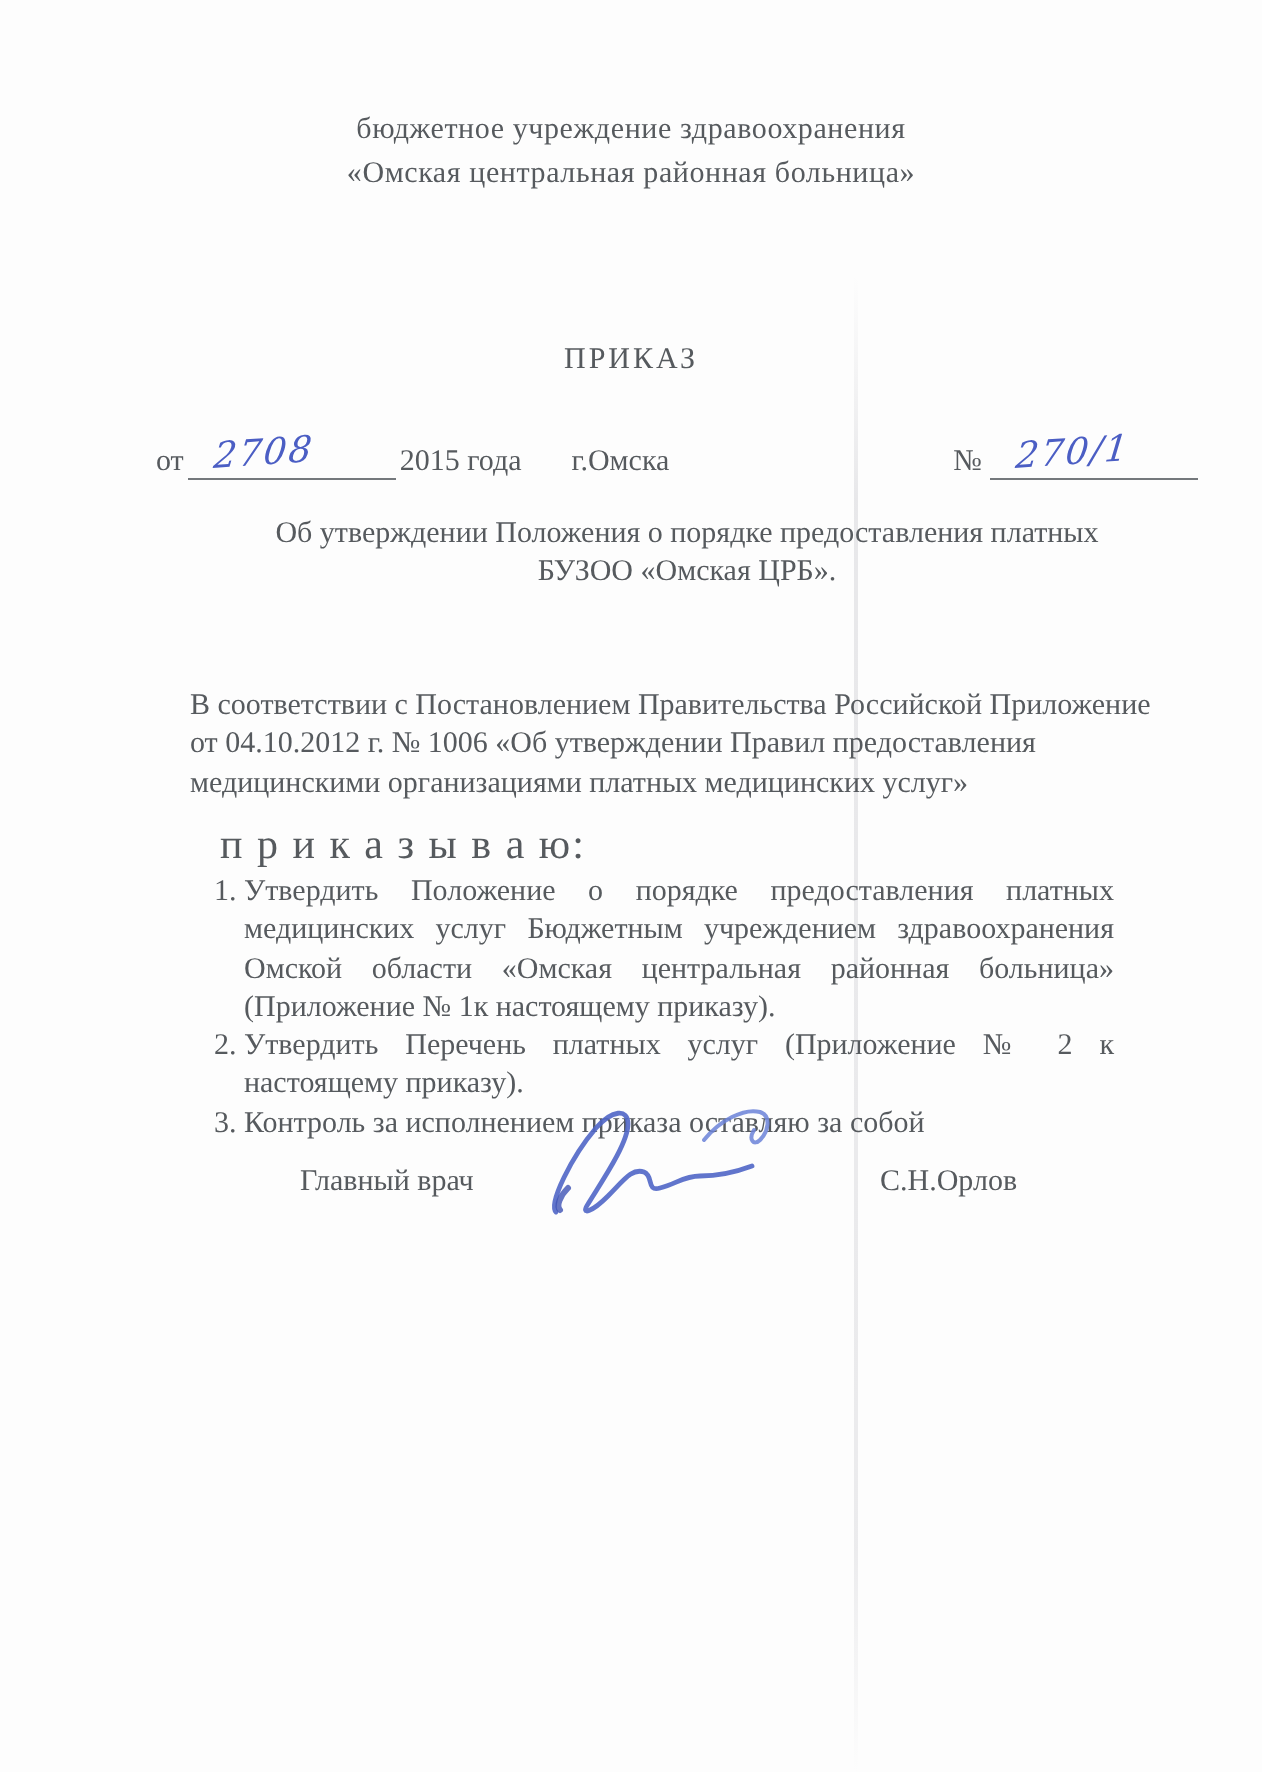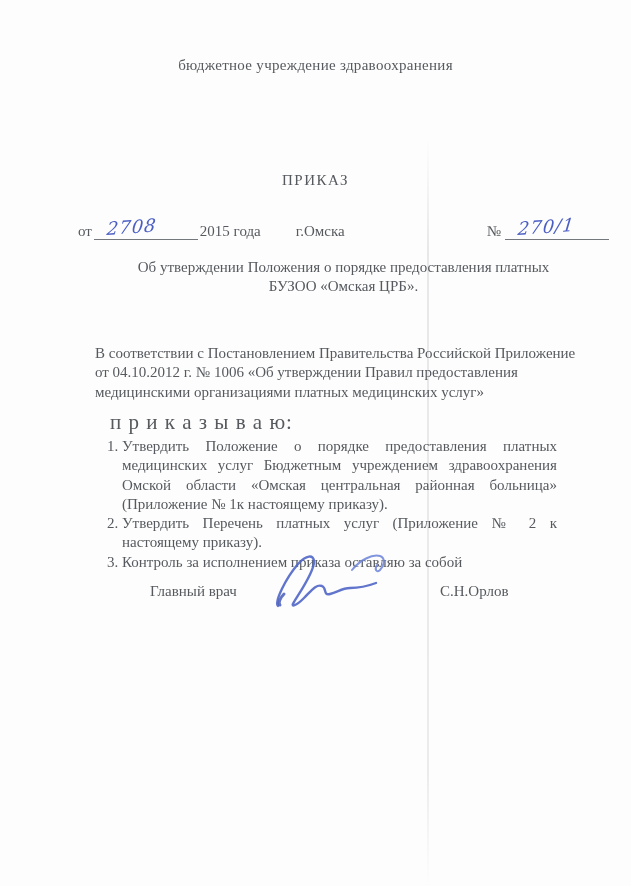--- a/index.html
+++ b/index.html
@@ -40,21 +40,21 @@
   .handwriting{
     position:absolute;left:12px;bottom:1px;
     font-family:"DejaVu Serif","Liberation Serif",serif;
     font-style:italic;font-size:18px;line-height:18px;
     color:#4b5ec4;
     transform:rotate(-4deg) skewX(-10deg);
     transform-origin:left bottom;
     letter-spacing:1px;white-space:nowrap;
   }
   .year-seg{margin-left:2px;}
-  .city-seg{margin-left:35px;}
+  .city-seg{margin-left:25px;}
   .num-label{margin-left:142px;}
   .subject-block{
     position:absolute;top:258px;left:0;width:100%;
     text-align:center;font-size:15px;line-height:18.5px;padding-left:28px;
   }
   .intro-block{
     position:absolute;top:344px;left:95px;width:490px;
     font-size:15px;line-height:19.3px;
   }
   .decree-word{
@@ -80,20 +80,21 @@
 </style>
 </head>
 <body>
 
 <div class="page" data-interactable="false">
 
   <div class="scan-crease" data-interactable="false"></div>
 
   <div class="header-block" data-interactable="false">
     <div data-interactable="false">бюджетное учреждение здравоохранения</div>
+    <div data-interactable="false">«Омская центральная  районная больница»</div>
   </div>
 
   <div class="doc-type" data-interactable="false">ПРИКАЗ</div>
 
   <div class="date-row" data-interactable="false">
     <span class="seg" data-interactable="false">от</span><span class="blank date-blank" data-interactable="false"><span class="handwriting" data-interactable="false">2708</span></span><span class="seg year-seg" data-interactable="false">2015 года</span><span class="seg city-seg" data-interactable="false">г.Омска</span><span class="seg num-label" data-interactable="false">№</span><span class="blank num-blank" data-interactable="false"><span class="handwriting" data-interactable="false">270/1</span></span>
   </div>
 
   <div class="subject-block" data-interactable="false">
     <div data-interactable="false">Об утверждении Положения о порядке предоставления платных</div>

